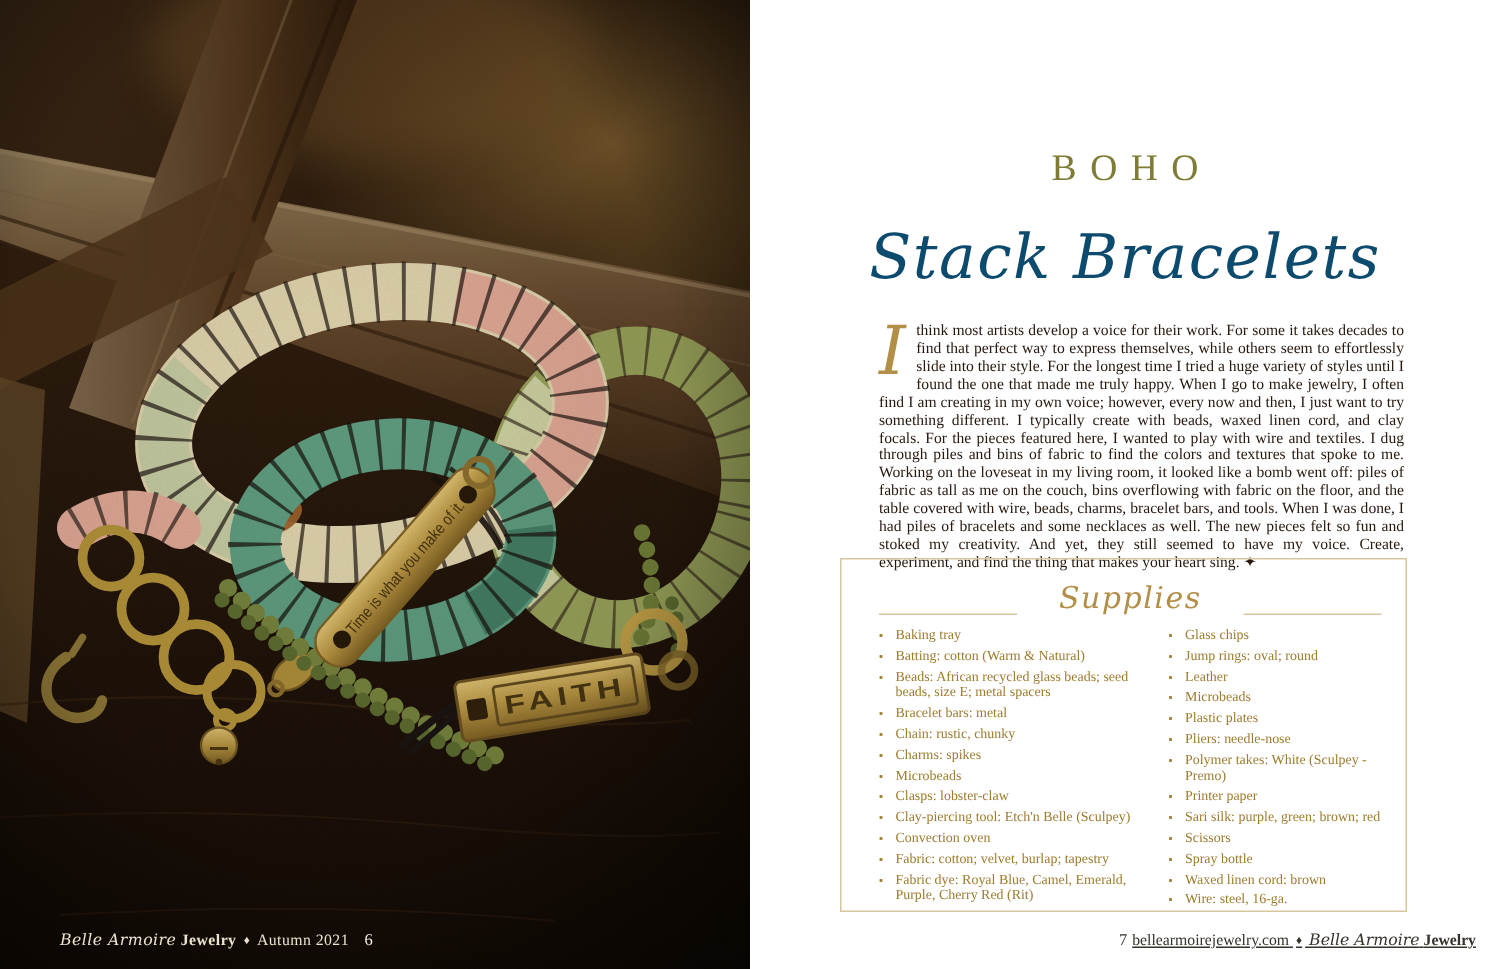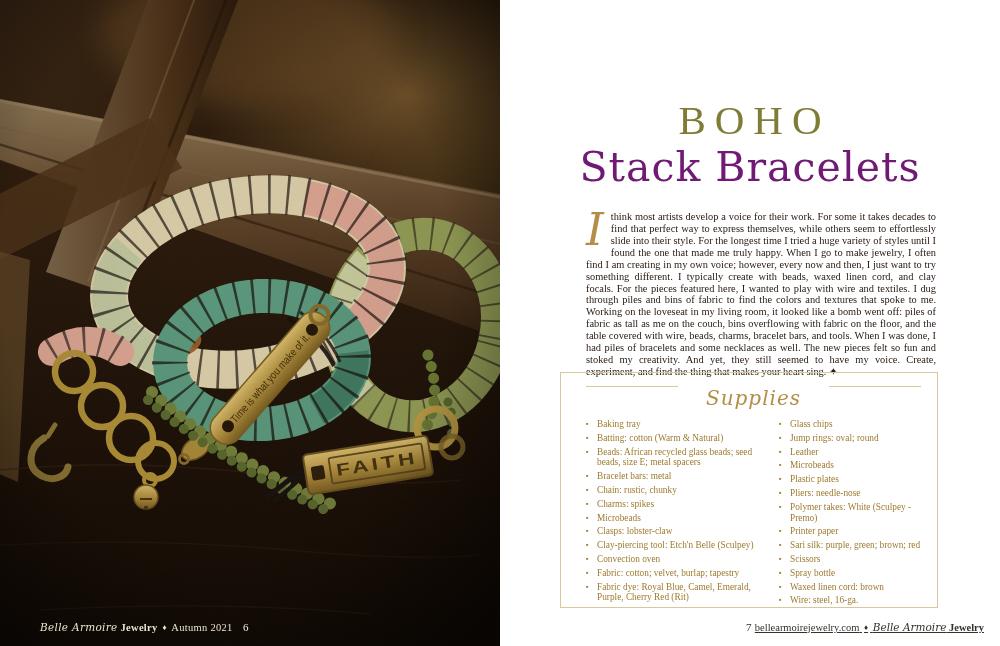--- a/index.html
+++ b/index.html
@@ -18,42 +18,42 @@
   .pagenum-left{
     position:absolute;bottom:13px;left:243px;z-index:5;
     color:#f2ecd9;font-size:11px;
   }
   .script{font-family:"DejaVu Serif", serif;font-style:italic;}
   .mag-name{font-weight:bold;}
   .sep{font-size:8px;vertical-align:1px;padding:0 2px;}
   
   .rp-header{text-align:center;padding-top:100px;}
   .boho-title{
-    margin:0;font-weight:normal;font-size:41px;color:#7f7c35;
+    margin:0;font-weight:normal;font-size:25px;color:#7f7c35;
     letter-spacing:9px;padding-left:9px;line-height:1;
   }
   .script-title{
-    font-family:"DejaVu Serif", serif;
-    font-size:41px;color:#701a75;margin-top:4px;line-height:1.1;letter-spacing:1px;
+    font-family:"DejaVu Serif", serif;font-style:italic;
+    font-size:41px;color:#0c4a6e;margin-top:24px;line-height:1.1;letter-spacing:1px;
   }
   .byline{font-size:13px;font-style:italic;font-weight:bold;color:#241b10;margin-top:7px;}
   .article{
     margin:21px 64px 0 86px;text-align:justify;
     font-size:10.4px;line-height:11.9px;color:#27180f;
   }
   .dropcap{
     float:left;font-family:"DejaVu Serif", serif;font-style:italic;
     font-size:45px;line-height:34px;color:#b28e47;margin:2px 7px 0 0;
   }
   .supplies-box{
     position:absolute;left:60px;top:372px;width:378px;height:236px;
     border:1px solid #d8c79e;box-sizing:border-box;
     padding:11px 8px 0 25px;overflow:hidden;
   }
-  .supplies-head{display:flex;align-items:flex-start;gap:28px;margin:2px 8px 0 0;}
+  .supplies-head{display:flex;align-items:flex-end;gap:28px;margin:2px 8px 0 0;}
   .supplies-head .rule{flex:1;height:1px;background:#d8c79e;}
   .supplies-script{
     font-family:"DejaVu Serif", serif;font-style:italic;
     font-size:20px;color:#b28e47;letter-spacing:1px;
   }
   .cols{display:flex;margin-top:9px;}
   .supply-list{list-style:none;margin:0;padding:0;}
   .col-left{width:193px;flex:none;padding-right:6px;box-sizing:border-box;}
   .col-right{flex:1;}
   .supply-item{

